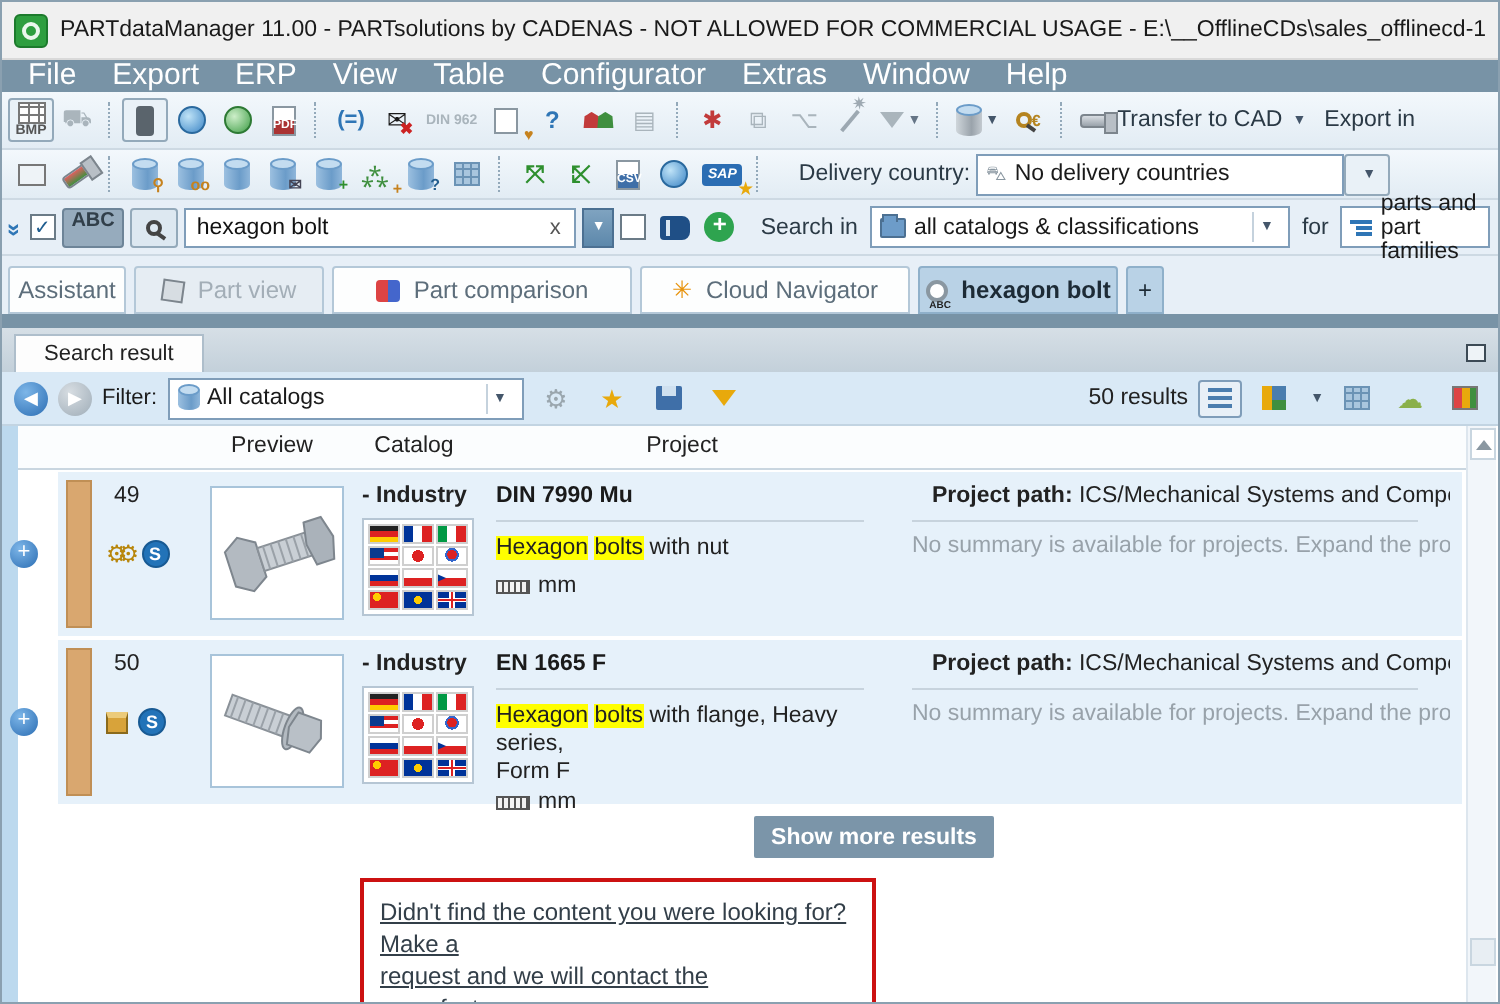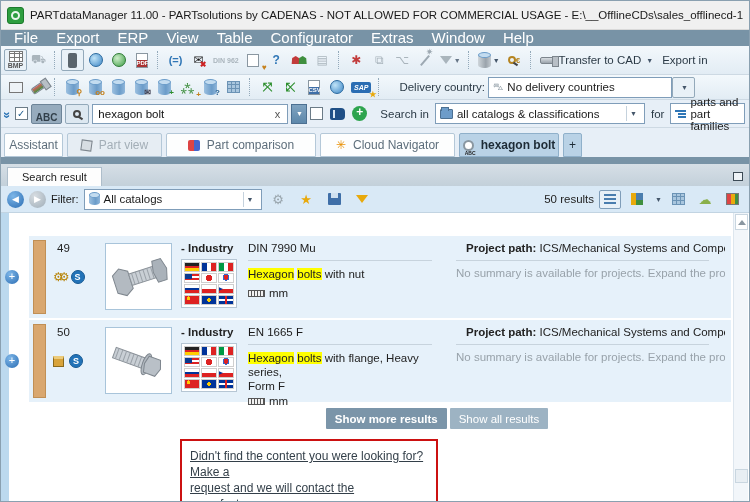--- a/index.html
+++ b/index.html
@@ -40,21 +40,21 @@
   .wand { width:2px; height:13px; background:#8a97a1; transform:rotate(40deg); position:relative; }
   .wand::after { content:"✷"; position:absolute; top:-8px; left:-5px; font-size:9px; color:#8a97a1; }
   .funnel { width:0; height:0; border-left:6px solid transparent; border-right:6px solid transparent; border-top:8px solid #9aa6ae; }
   .dd { font-size:7px; color:#44566a; margin-left:2px; }
   .tbtext { font-size:11.5px; color:#2b3a46; margin:0 3px; white-space:nowrap; }
 
   
   .searchrow { height:28px; display:flex; align-items:center; background:#e7eff7; border-bottom:1px solid #cdd9e3; padding:0 4px; gap:3px; }
   .chev2 { color:#2f76b6; font-size:12px; font-weight:bold; transform:rotate(90deg); letter-spacing:-2px; margin-right:2px; }
   .cbx { width:13px; height:13px; background:#fff; border:1px solid #6b7b87; display:inline-flex; align-items:center; justify-content:center; font-size:10px; color:#1f5d8f; }
-  .abc-btn { height:20px; padding:0 4px; background:#96abbd; border:1px solid #6d8498; color:#313f4a; font-weight:bold; font-size:10px; display:flex; align-items:flex-end; border-radius:2px; }
+  .abc-btn { height:20px; padding:0 4px; background:#96abbd; border:1px solid #6d8498; color:#313f4a; font-weight:bold; font-size:10px; display:flex; align-items:flex-start; border-radius:2px; }
   .mag-btn { height:20px; width:24px; background:#dde8f1; border:1px solid #93a9ba; border-radius:2px; display:flex; align-items:center; justify-content:center; }
   .mag { width:8px; height:8px; border:2px solid #444; border-radius:50%; position:relative; }
   .mag::after { content:""; position:absolute; right:-4px; bottom:-3px; width:5px; height:2px; background:#444; transform:rotate(35deg); }
   .searchbox { width:196px; height:20px; background:#fff; border:1px solid #7f9db9; display:flex; align-items:center; padding:0 5px; }
   .searchbox input { flex:1; border:0; outline:0; font:11.5px "Liberation Sans",sans-serif; color:#111; background:transparent; }
   .clear-x { color:#555; font-size:11px; padding:0 2px; }
   .drop-btn { width:16px; height:20px; background:linear-gradient(#7fa3c0,#5d88ab); border:1px solid #4c7092; color:#fff; font-size:7px; display:flex; align-items:center; justify-content:center; }
   .book { width:15px; height:12px; background:#1f4f86; border-radius:2px 4px 4px 2px; position:relative; }
   .book::after { content:""; position:absolute; left:3px; top:2px; bottom:2px; width:2px; background:#d8e6f2; }
   .plus-circle { width:15px; height:15px; border-radius:50%; background:#2ea44f; color:#fff; font-weight:bold; font-size:12px; line-height:13px; text-align:center; }
@@ -139,21 +139,21 @@
   .f-cz { background:linear-gradient(180deg,#fff 50%,#d22 50%); position:relative; overflow:hidden; }
   .f-cz::before { content:""; position:absolute; left:-5px; top:0; border-top:4px solid transparent; border-bottom:4px solid transparent; border-left:9px solid #039; }
   .f-cn { background:#d22; background-image:radial-gradient(circle at 25% 30%,#fc0 0 2px,transparent 2px); }
   .f-eu { background:#039; background-image:radial-gradient(circle at 50% 50%,#fc0 0 2px,transparent 2px); }
   .f-gb { background:#039;
      background-image:linear-gradient(0deg,transparent 44%,#d22 44% 56%,transparent 56%),
                       linear-gradient(90deg,transparent 46%,#d22 46% 54%,transparent 54%),
                       linear-gradient(0deg,transparent 38%,#fff 38% 62%,transparent 62%),
                       linear-gradient(90deg,transparent 41%,#fff 41% 59%,transparent 59%); }
   .proj-cell { position:absolute; left:219px; top:6px; width:196px; }
-  .proj-title { font-weight:normal; font-size:11.5px; color:#1a1a1a; }
+  .proj-title { font-weight:bold; font-size:11.5px; color:#1a1a1a; }
   .cell-sep { border:0; border-top:1px solid #c7d3dd; margin:6px 0 6px 0; width:94%; }
   .proj-desc { font-size:11.5px; color:#222; line-height:14px; }
   .hl { background:#ffff00; }
   .unitline { margin-top:6px; display:flex; align-items:center; gap:4px; font-size:11.5px; color:#222; }
   .ruler { width:17px; height:7px; border:1px solid #555; background:repeating-linear-gradient(90deg,#f2f2f2 0 2px,#555 2px 3px); }
   .path-cell { position:absolute; left:427px; top:6px; right:6px; overflow:hidden; }
   .path-line { white-space:nowrap; overflow:hidden; font-size:11.5px; color:#222; }
   .path-line b { font-weight:bold;margin-left:10px; }
   .summary { white-space:nowrap; overflow:hidden; font-size:11.5px; color:#98a2aa; }
   .actions { position:absolute; top:195px; left:0; right:0; display:flex; justify-content:center; gap:3px; transform:translateX(62px); }
@@ -447,20 +447,25 @@
         <span class="vcloud">☁</span>
       </span>
     <span class="viewbtn">
         <span class="vcols"></span>
       </span>
   </div>
 
   <div class="results">
     <div class="leftstrip"></div>
 
+    <div class="thead">
+      <span class="th-preview">Preview</span>
+      <span class="th-catalog">Catalog</span>
+      <span class="th-project">Project</span>
+    </div>
 
     <div class="row row1">
       <span class="expand-btn">+</span>
       <span class="tanbar"></span>
       <span class="rownum">49</span>
       <span class="rowicons">
         <span class="gearpair">⚙⚙</span>
         <span class="sbadge">S</span>
       </span>
       <span class="previewbox">
@@ -552,21 +557,20 @@
       </span>
       <span class="path-cell">
         <div class="path-line"><b>Project path:</b><span> ICS/Mechanical Systems and Components for Gene</span></div>
         <hr class="cell-sep">
         <div class="summary">No summary is available for projects. Expand the project to see lin</div>
       </span>
     </div>
 
     <div class="actions">
       <span class="act-btn more">Show more results</span>
-      <span class="act-btn all">Show all results</span>
     </div>
 
     <div class="wishbox">
       <div class="wish-link">
         <span>Didn't find the content you were looking for? Make a</span><br><span>request and we will contact the manufacturer.</span>
       </div>
 
     </div>
 
     <div class="vscroll">

